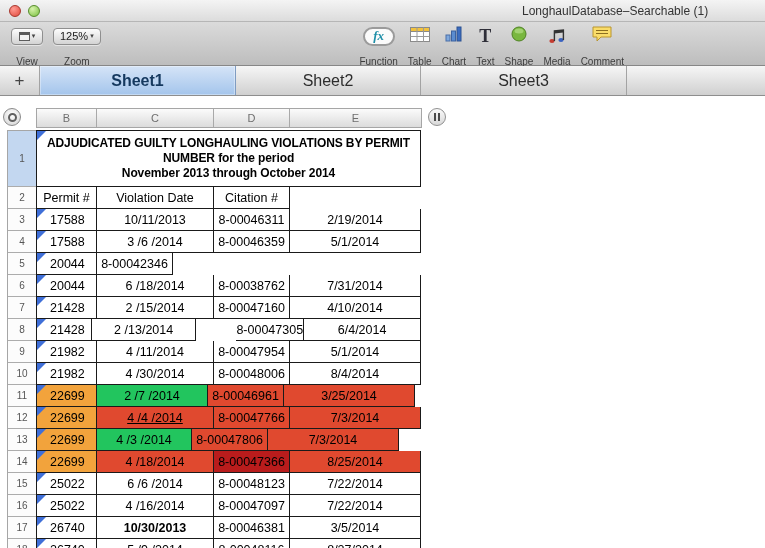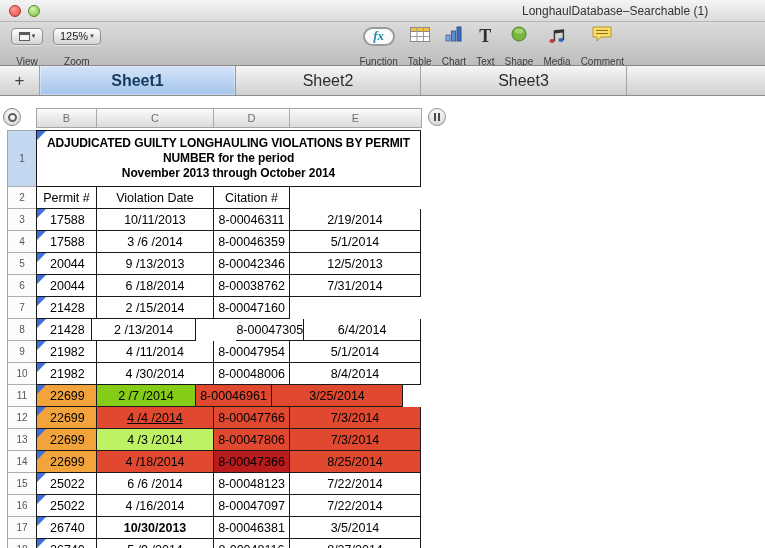--- a/index.html
+++ b/index.html
@@ -280,40 +280,39 @@
           </div>
           <div class="cell" style="width: 117px;">3 /6 /2014</div>
           <div class="cell" style="width: 76px;">8-00046359</div>
           <div class="cell" style="width: 131px;">5/1/2014</div>
         </div>
         <div class="trow">
           <div class="cell permit" style="width: 60px;">
             <span class="flag" style="border-top-color: rgb(63, 111, 216);"></span>
             <span>20044</span>
           </div>
-          <div class="cell" style="width: 117px;">9 /13/2013</div>
           <div class="cell" style="width: 76px;">8-00042346</div>
-          <div class="cell" style="width: 131px;">12/5/2013</div>
         </div>
         <div class="trow">
           <div class="cell permit" style="width: 60px;">
             <span class="flag" style="border-top-color: rgb(63, 111, 216);"></span>
             <span>20044</span>
           </div>
           <div class="cell" style="width: 117px;">6 /18/2014</div>
           <div class="cell" style="width: 76px;">8-00038762</div>
           <div class="cell" style="width: 131px;">7/31/2014</div>
         </div>
         <div class="trow">
           <div class="cell permit" style="width: 60px;">
             <span class="flag" style="border-top-color: rgb(63, 111, 216);"></span>
             <span>21428</span>
           </div>
           <div class="cell" style="width: 117px;">2 /15/2014</div>
           <div class="cell" style="width: 76px;">8-00047160</div>
+          <div class="cell" style="width: 131px;">4/10/2014</div>
         </div>
         <div class="trow">
           <div class="cell permit" style="width: 60px;">
             <span class="flag" style="border-top-color: rgb(63, 111, 216);"></span>
             <span>21428</span>
           </div>
           <div class="cell" style="width: 117px;">2 /13/2014</div>
           <div class="cell" style="width: 76px; margin-left: 40px;">8-00047305</div>
           <div class="cell" style="width: 131px;">6/4/2014</div>
         </div>
@@ -333,39 +332,39 @@
           </div>
           <div class="cell" style="width: 117px;">4 /30/2014</div>
           <div class="cell" style="width: 76px;">8-00048006</div>
           <div class="cell" style="width: 131px;">8/4/2014</div>
         </div>
         <div class="trow">
           <div class="cell permit" style="width: 60px; background: rgb(242, 163, 60);">
             <span class="flag" style="border-top-color: rgb(63, 111, 216);"></span>
             <span>22699</span>
           </div>
-          <div class="cell" style="width: 99px; background: #84cc16;">2 /7 /2014</div>
+          <div class="cell" style="width: 111px; background: #22c55e;">2 /7 /2014</div>
           <div class="cell" style="width: 76px; background: rgb(224, 73, 47);">8-00046961</div>
           <div class="cell" style="width: 131px; background: rgb(224, 73, 47);">3/25/2014</div>
         </div>
         <div class="trow">
           <div class="cell permit" style="width: 60px; background: rgb(242, 163, 60);">
             <span class="flag" style="border-top-color: rgb(63, 111, 216);"></span>
             <span>22699</span>
           </div>
           <div class="cell" style="width: 117px; background: rgb(224, 73, 47); text-decoration: underline;">4 /4 /2014</div>
           <div class="cell" style="width: 76px; background: rgb(224, 73, 47);">8-00047766</div>
           <div class="cell" style="width: 131px; background: rgb(224, 73, 47);">7/3/2014</div>
         </div>
         <div class="trow">
           <div class="cell permit" style="width: 60px; background: rgb(242, 163, 60);">
             <span class="flag" style="border-top-color: rgb(63, 111, 216);"></span>
             <span>22699</span>
           </div>
-          <div class="cell" style="width: 117px; background: #bef264;">4 /3 /2014</div>
+          <div class="cell" style="width: 95px; background: #22c55e;">4 /3 /2014</div>
           <div class="cell" style="width: 76px; background: rgb(224, 73, 47);">8-00047806</div>
           <div class="cell" style="width: 131px; background: rgb(224, 73, 47);">7/3/2014</div>
         </div>
         <div class="trow">
           <div class="cell permit" style="width: 60px; background: rgb(242, 163, 60);">
             <span class="flag" style="border-top-color: rgb(63, 111, 216);"></span>
             <span>22699</span>
           </div>
           <div class="cell" style="width: 117px; background: rgb(224, 73, 47);">4 /18/2014</div>
           <div class="cell" style="width: 76px; background: #b91c1c;">8-00047366</div>

